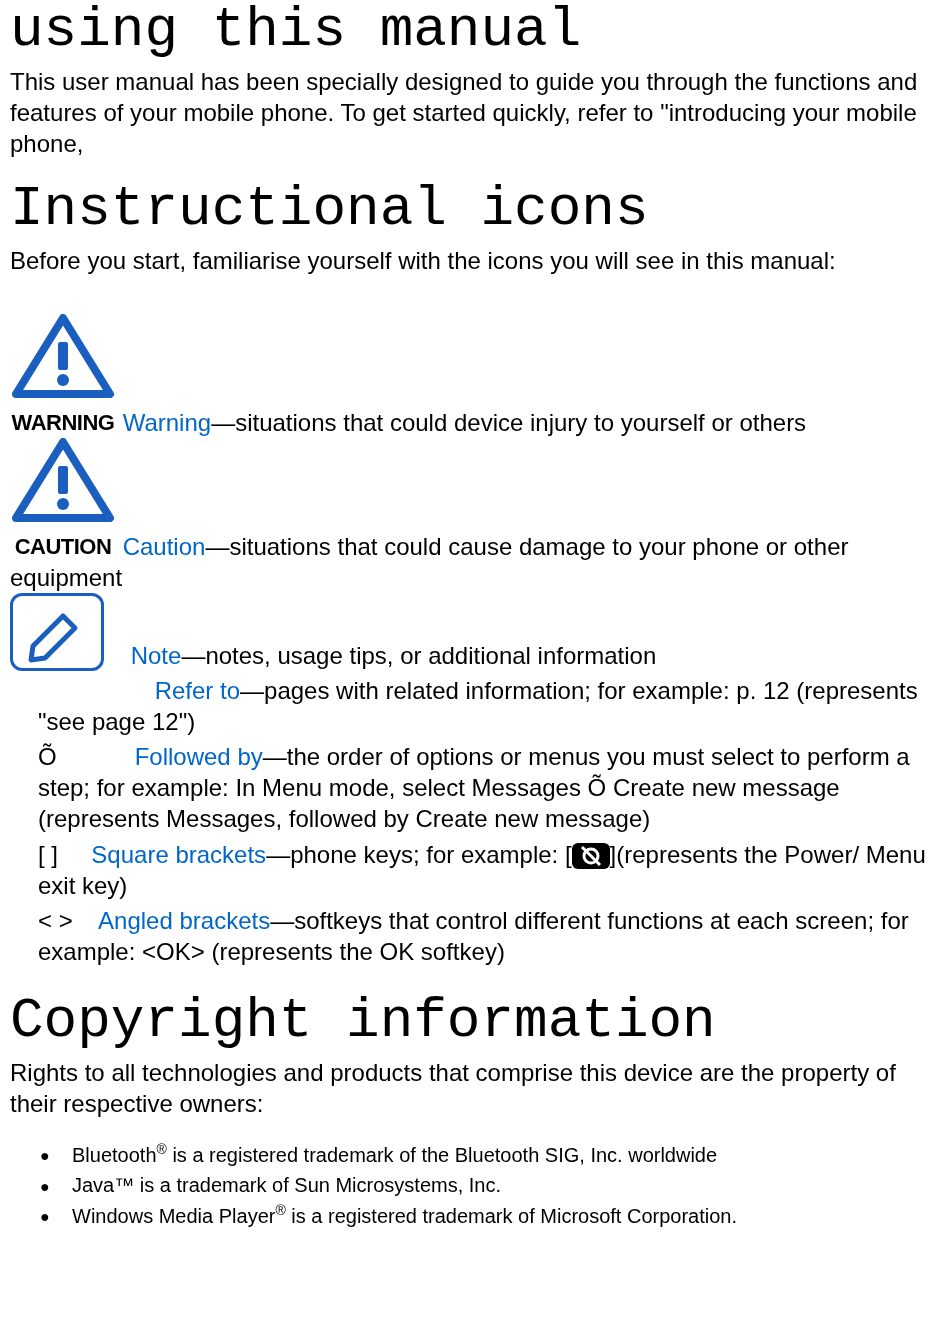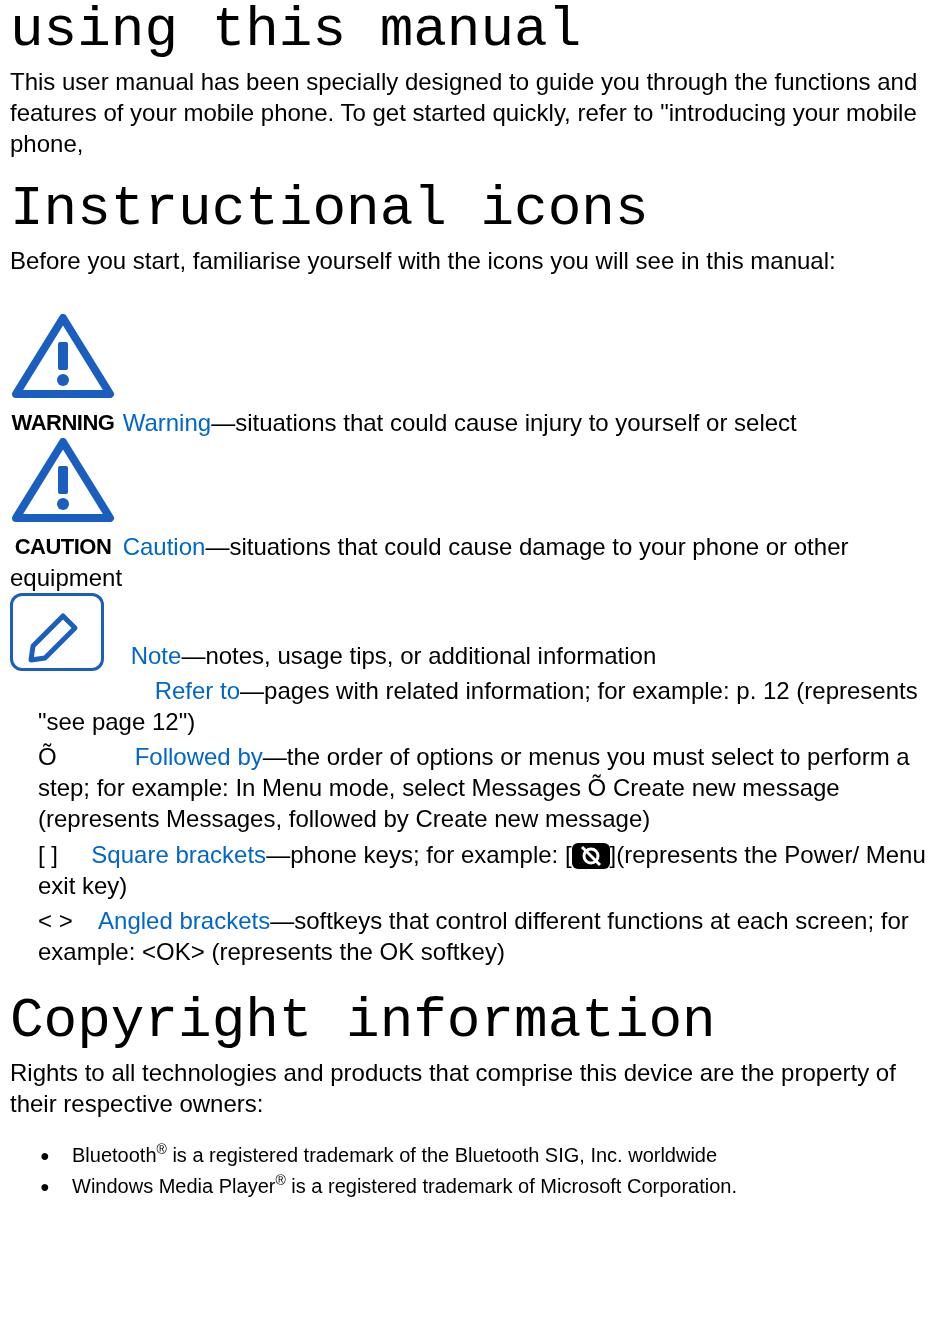--- a/index.html
+++ b/index.html
@@ -122,21 +122,21 @@
 
 <div class="icon-line">
   <span class="icon-wrap">
     <svg width="106" height="88" viewBox="0 0 106 88">
       <polygon points="53,4 100,80 6,80" fill="none" stroke="#1a5fbf" stroke-width="8" stroke-linejoin="round"></polygon>
       <rect x="48" y="28" width="10" height="28" fill="#1a5fbf" rx="2"></rect>
       <circle cx="53" cy="66" r="6" fill="#1a5fbf"></circle>
     </svg>
     <span class="icon-label-black">WARNING</span>
   </span>
-  <span class="blue-label">Warning</span><span>—situations that could cause injury to yourself or select</span>
+  <span class="blue-label">Warning</span><span>—situations that could device injury to yourself or others</span>
 </div>
 
 <div class="icon-line">
   <span class="icon-wrap">
     <svg width="106" height="88" viewBox="0 0 106 88">
       <polygon points="53,4 100,80 6,80" fill="none" stroke="#1a5fbf" stroke-width="8" stroke-linejoin="round"></polygon>
       <rect x="48" y="28" width="10" height="28" fill="#1a5fbf" rx="2"></rect>
       <circle cx="53" cy="66" r="6" fill="#1a5fbf"></circle>
     </svg>
     <span class="icon-label-black">CAUTION</span>
@@ -176,16 +176,17 @@
   <span class="blue-label">Angled brackets</span><span>—softkeys that control different functions at each screen; for example: &lt;OK&gt; (represents the OK softkey)</span>
 </div>
 
 <h1 class="section-gap">Copyright information</h1>
 <p class="body-text">Rights to all technologies and products that comprise this device are the property of their respective owners:</p>
 
 <ul class="bullet-list">
   <li>
     <span>Bluetooth</span><sup>®</sup><span> is a registered trademark of the Bluetooth SIG, Inc. worldwide</span>
   </li>
+  <li>Java™ is a trademark of Sun Microsystems, Inc.</li>
   <li>
     <span>Windows Media Player</span><sup>®</sup><span> is a registered trademark of Microsoft Corporation.</span>
   </li>
 </ul>
 
 </body></html>

